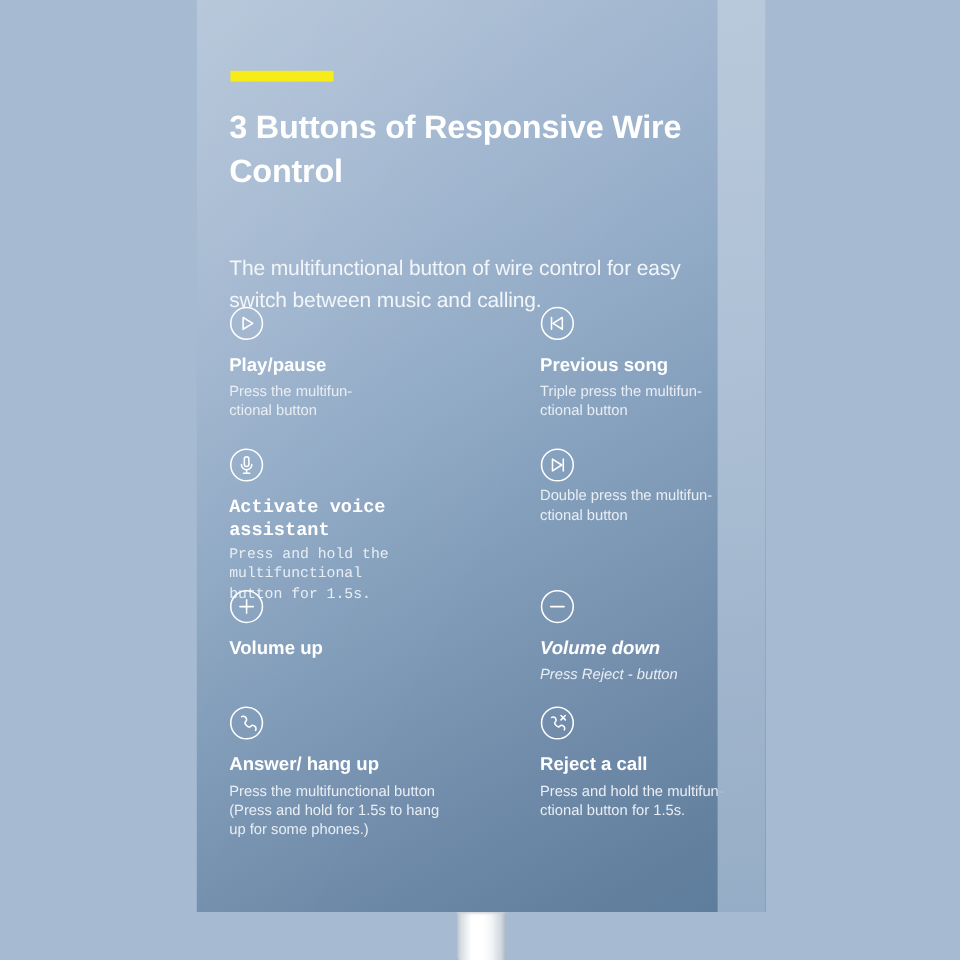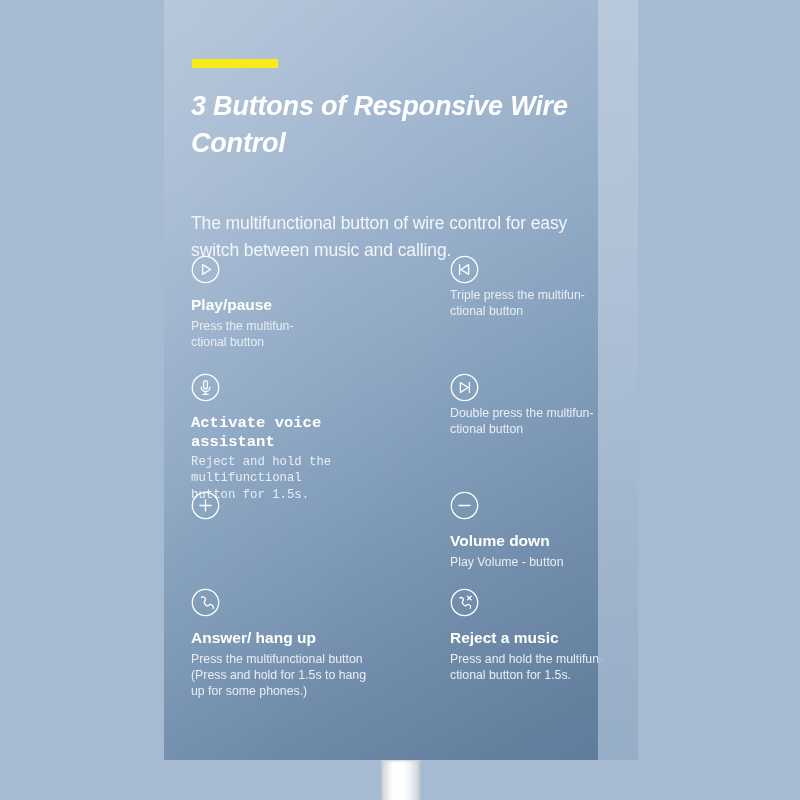--- a/index.html
+++ b/index.html
@@ -81,21 +81,20 @@
 
   #title {
     position: absolute;
     left: 27px; top: 88px;
     width: 400px;
     font-size: 27px;
     font-weight: bold;
     color: #ffffff;
     line-height: 1.38;
     letter-spacing: -0.2px;
-    font-style: italic;
   }
 
   #subtitle {
     position: absolute;
     left: 27px; top: 182px;
     width: 420px;
     font-size: 17.5px;
     font-weight: normal;
     color: #f2f6fa;
     line-height: 1.52;
@@ -168,35 +167,36 @@
 ctional button</div>
           </div>
           <div class="feature" style="left: 286px; top: 0px;">
             <span class="icon-wrap">
               <svg width="29" height="29" viewBox="0 0 29 29">
                 <circle cx="14.5" cy="14.5" r="13.2" fill="none" stroke="#ffffff" stroke-width="1.3"></circle>
                 <path d="M18.6 9.6 L10.9 14.5 L18.6 19.4 Z" fill="none" stroke="#ffffff" stroke-width="1.3" stroke-linejoin="round"></path>
                 <line x1="9.6" y1="9.6" x2="9.6" y2="19.4" stroke="#ffffff" stroke-width="1.3" stroke-linecap="round"></line>
               </svg>
             </span>
+            <div class="f-title">Previous song</div>
             <div class="f-desc">Triple press the multifun-
 ctional button</div>
           </div>
           <div class="feature" style="left: 27px; top: 118px; font-family: Liberation Mono, monospace;">
             <span class="icon-wrap">
               <svg width="29" height="29" viewBox="0 0 29 29">
                 <circle cx="14.5" cy="14.5" r="13.2" fill="none" stroke="#ffffff" stroke-width="1.3"></circle>
                 <rect x="12.6" y="7.6" width="3.8" height="8.2" rx="1.9" fill="none" stroke="#ffffff" stroke-width="1.3"></rect>
                 <path d="M10.2 14.2 a4.3 4.3 0 0 0 8.6 0" fill="none" stroke="#ffffff" stroke-width="1.3" stroke-linecap="round"></path>
                 <line x1="14.5" y1="18.5" x2="14.5" y2="21.3" stroke="#ffffff" stroke-width="1.3" stroke-linecap="round"></line>
                 <line x1="11.9" y1="21.3" x2="17.1" y2="21.3" stroke="#ffffff" stroke-width="1.3" stroke-linecap="round"></line>
               </svg>
             </span>
             <div class="f-title">Activate voice assistant</div>
-            <div class="f-desc">Reject and hold the multifunctional
+            <div class="f-desc">Press and hold the multifunctional
 button for 1.5s.</div>
           </div>
           <div class="feature" style="left: 286px; top: 118px;">
             <span class="icon-wrap">
               <svg width="29" height="29" viewBox="0 0 29 29">
                 <circle cx="14.5" cy="14.5" r="13.2" fill="none" stroke="#ffffff" stroke-width="1.3"></circle>
                 <path d="M10.4 9.6 L18.1 14.5 L10.4 19.4 Z" fill="none" stroke="#ffffff" stroke-width="1.3" stroke-linejoin="round"></path>
                 <line x1="19.4" y1="9.6" x2="19.4" y2="19.4" stroke="#ffffff" stroke-width="1.3" stroke-linecap="round"></line>
               </svg>
             </span>
@@ -204,30 +204,31 @@
 ctional button</div>
           </div>
           <div class="feature" style="left: 27px; top: 236px;">
             <span class="icon-wrap">
               <svg width="29" height="29" viewBox="0 0 29 29">
                 <circle cx="14.5" cy="14.5" r="13.2" fill="none" stroke="#ffffff" stroke-width="1.3"></circle>
                 <line x1="8.9" y1="14.5" x2="20.1" y2="14.5" stroke="#ffffff" stroke-width="1.3" stroke-linecap="round"></line>
                 <line x1="14.5" y1="8.9" x2="14.5" y2="20.1" stroke="#ffffff" stroke-width="1.3" stroke-linecap="round"></line>
               </svg>
             </span>
-          </div>
-          <div class="feature" style="left: 286px; top: 236px;">
+            <div class="f-title">Volume up</div>
+          </div>
+          <div class="feature" style="left: 286px; top: 236px; font-style: italic;">
             <span class="icon-wrap">
               <svg width="29" height="29" viewBox="0 0 29 29">
                 <circle cx="14.5" cy="14.5" r="13.2" fill="none" stroke="#ffffff" stroke-width="1.3"></circle>
                 <line x1="8.9" y1="14.5" x2="20.1" y2="14.5" stroke="#ffffff" stroke-width="1.3" stroke-linecap="round"></line>
               </svg>
             </span>
             <div class="f-title">Volume down</div>
-            <div class="f-desc">Play Volume - button</div>
+            <div class="f-desc">Press Reject - button</div>
           </div>
           <div class="feature" style="left: 27px; top: 333px;">
             <span class="icon-wrap">
               <svg width="29" height="29" viewBox="0 0 29 29">
                 <circle cx="14.5" cy="14.5" r="13.2" fill="none" stroke="#ffffff" stroke-width="1.3"></circle>
                 <path d="M10.4 9.2 c2.4 -1.0 3.6 0.6 4.0 1.9 c0.35 1.15 -0.15 1.75 -0.8 2.35 c-0.6 0.55 -0.55 1.2 -0.1 1.95 c0.55 0.9 1.45 1.75 2.4 2.2 c0.8 0.4 1.4 0.35 1.9 -0.25 c0.6 -0.7 1.2 -1.2 2.35 -0.8 c1.3 0.45 2.85 1.7 1.85 4.05" fill="none" stroke="#ffffff" stroke-width="1.3" stroke-linecap="round" stroke-linejoin="round"></path>
               </svg>
             </span>
             <div class="f-title">Answer/ hang up</div>
             <div class="f-desc">Press the multifunctional button
@@ -236,21 +237,21 @@
           </div>
           <div class="feature" style="left: 286px; top: 333px;">
             <span class="icon-wrap">
               <svg width="29" height="29" viewBox="0 0 29 29">
                 <circle cx="14.5" cy="14.5" r="13.2" fill="none" stroke="#ffffff" stroke-width="1.3"></circle>
                 <path d="M9.7 9.8 c2.2 -0.9 3.3 0.55 3.65 1.75 c0.32 1.05 -0.14 1.6 -0.73 2.15 c-0.55 0.5 -0.5 1.1 -0.09 1.78 c0.5 0.82 1.32 1.6 2.19 2.01 c0.73 0.37 1.28 0.32 1.74 -0.23 c0.55 -0.64 1.1 -1.1 2.15 -0.73 c1.19 0.41 2.6 1.55 1.69 3.7" fill="none" stroke="#ffffff" stroke-width="1.3" stroke-linecap="round" stroke-linejoin="round"></path>
                 <line x1="17.5" y1="8.3" x2="21.1" y2="11.9" stroke="#ffffff" stroke-width="1.3" stroke-linecap="round"></line>
                 <line x1="21.1" y1="8.3" x2="17.5" y2="11.9" stroke="#ffffff" stroke-width="1.3" stroke-linecap="round"></line>
               </svg>
             </span>
-            <div class="f-title">Reject a music</div>
+            <div class="f-title">Reject a call</div>
             <div class="f-desc">Press and hold the multifun-
 ctional button for 1.5s.</div>
           </div>
         </div>
 
     </div>
   </div>
 </div>
 
 </body></html>

